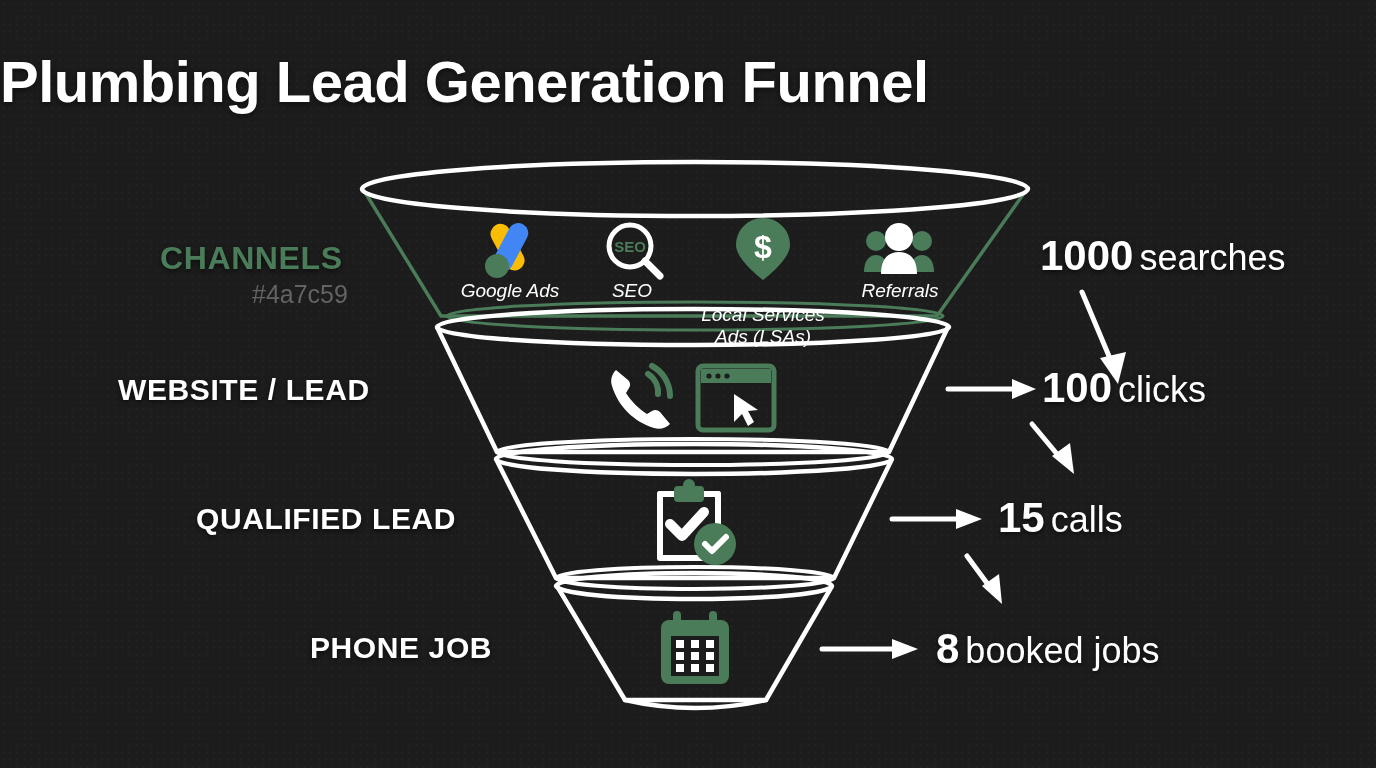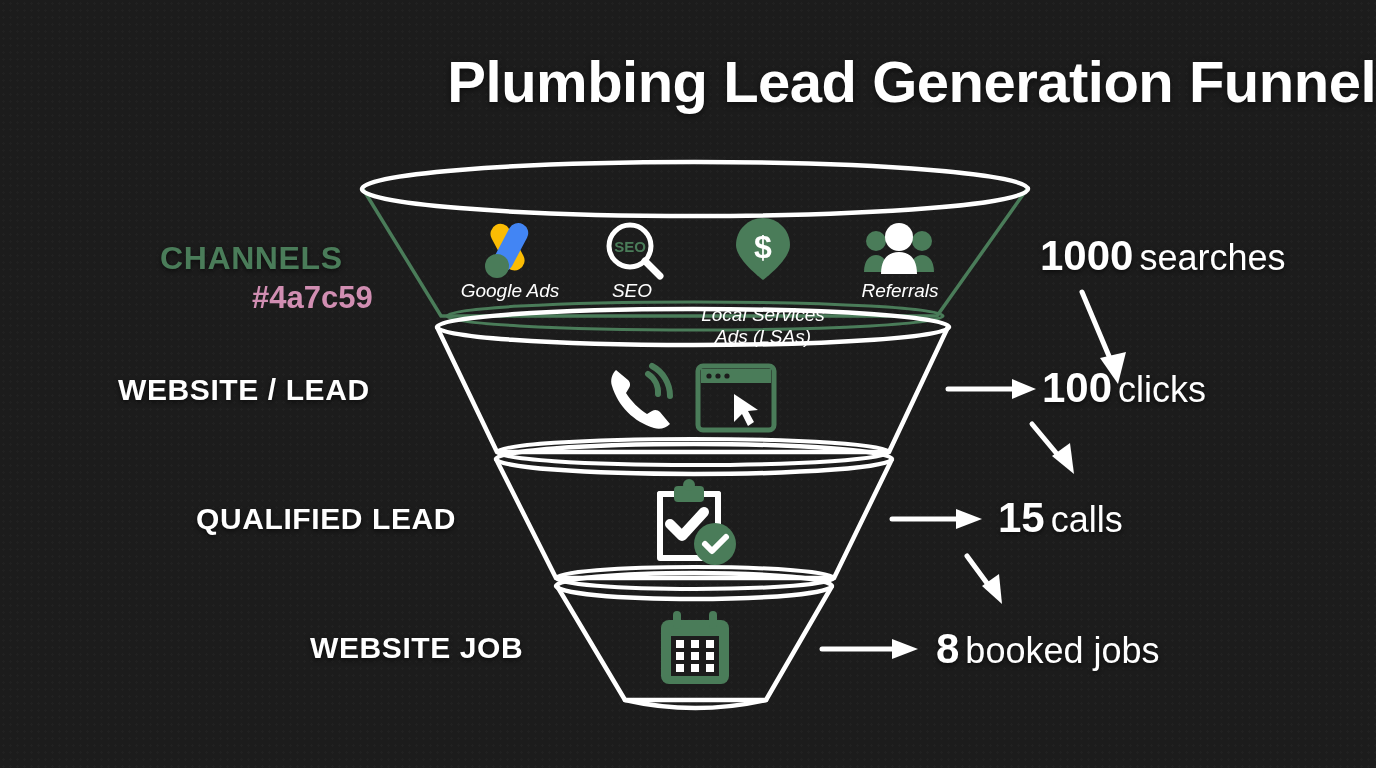--- a/index.html
+++ b/index.html
@@ -12,45 +12,45 @@
     color:#fff;
   }
   #bg-texture{
     position:absolute; inset:0;
     background-image:radial-gradient(circle, rgba(255,255,255,0.022) 1px, transparent 1.2px);
     background-size:7px 7px;
     pointer-events:none;
   }
   #page-title{
     position:absolute; top:48px; left:0; width:100%;
-    text-align:right;
+    text-align:left;
     font-size:58px;
     font-weight:bold;
     letter-spacing:-0.5px;
     color:#ffffff;
     text-shadow:0 2px 6px rgba(0,0,0,0.55);
   }
   #funnel-svg{ position:absolute; top:0; left:0; }
   .stage-label{
     position:absolute;
     font-size:30px;
     font-weight:bold;
     letter-spacing:0.6px;
     color:#ffffff;
     white-space:nowrap;
     text-shadow:0 2px 5px rgba(0,0,0,0.6);
   }
   .stage-label.channels{ color:#4a7c59; font-size:32px; }
   .channel-hex{
     position:absolute;
-    font-size:31px;
-    color:#f9a8d4;
+    font-size:25px;
+    color:#737373;
     opacity:0.82;
     white-space:nowrap;
-    font-weight:bold;
+    font-weight:normal;
   }
   .metric{
     position:absolute;
     white-space:nowrap;
     font-size:38px;
     color:#ffffff;
     text-shadow:0 2px 5px rgba(0,0,0,0.6);
   }
   .metric .num{ font-weight:bold; font-size:42px; }
   .metric .unit{ font-weight:normal; font-size:36px; margin-left:6px; }
@@ -212,21 +212,21 @@
 
 <div class="icon-label" style="left:845px; top:280px; width:110px;">Referrals</div>
 
 <div class="stage-label channels" style="left:160px; top:240px;">CHANNELS</div>
 <div class="channel-hex" style="left:252px; top:280px;">#4a7c59</div>
 
 <div class="stage-label" style="left:118px; top:373px;">WEBSITE / LEAD</div>
 
 <div class="stage-label" style="left:196px; top:502px;">QUALIFIED LEAD</div>
 
-<div class="stage-label" style="left:310px; top:631px;">WEBSITE JOB</div>
+<div class="stage-label" style="left:310px; top:631px;">PHONE JOB</div>
 
 <div class="metric" style="left:1040px; top:232px;">
   <span class="num">1000</span><span class="unit">searches</span>
 </div>
 
 <div class="metric" style="left:1042px; top:364px;">
   <span class="num">100</span><span class="unit">clicks</span>
 </div>
 
 <div class="metric" style="left:998px; top:494px;">

